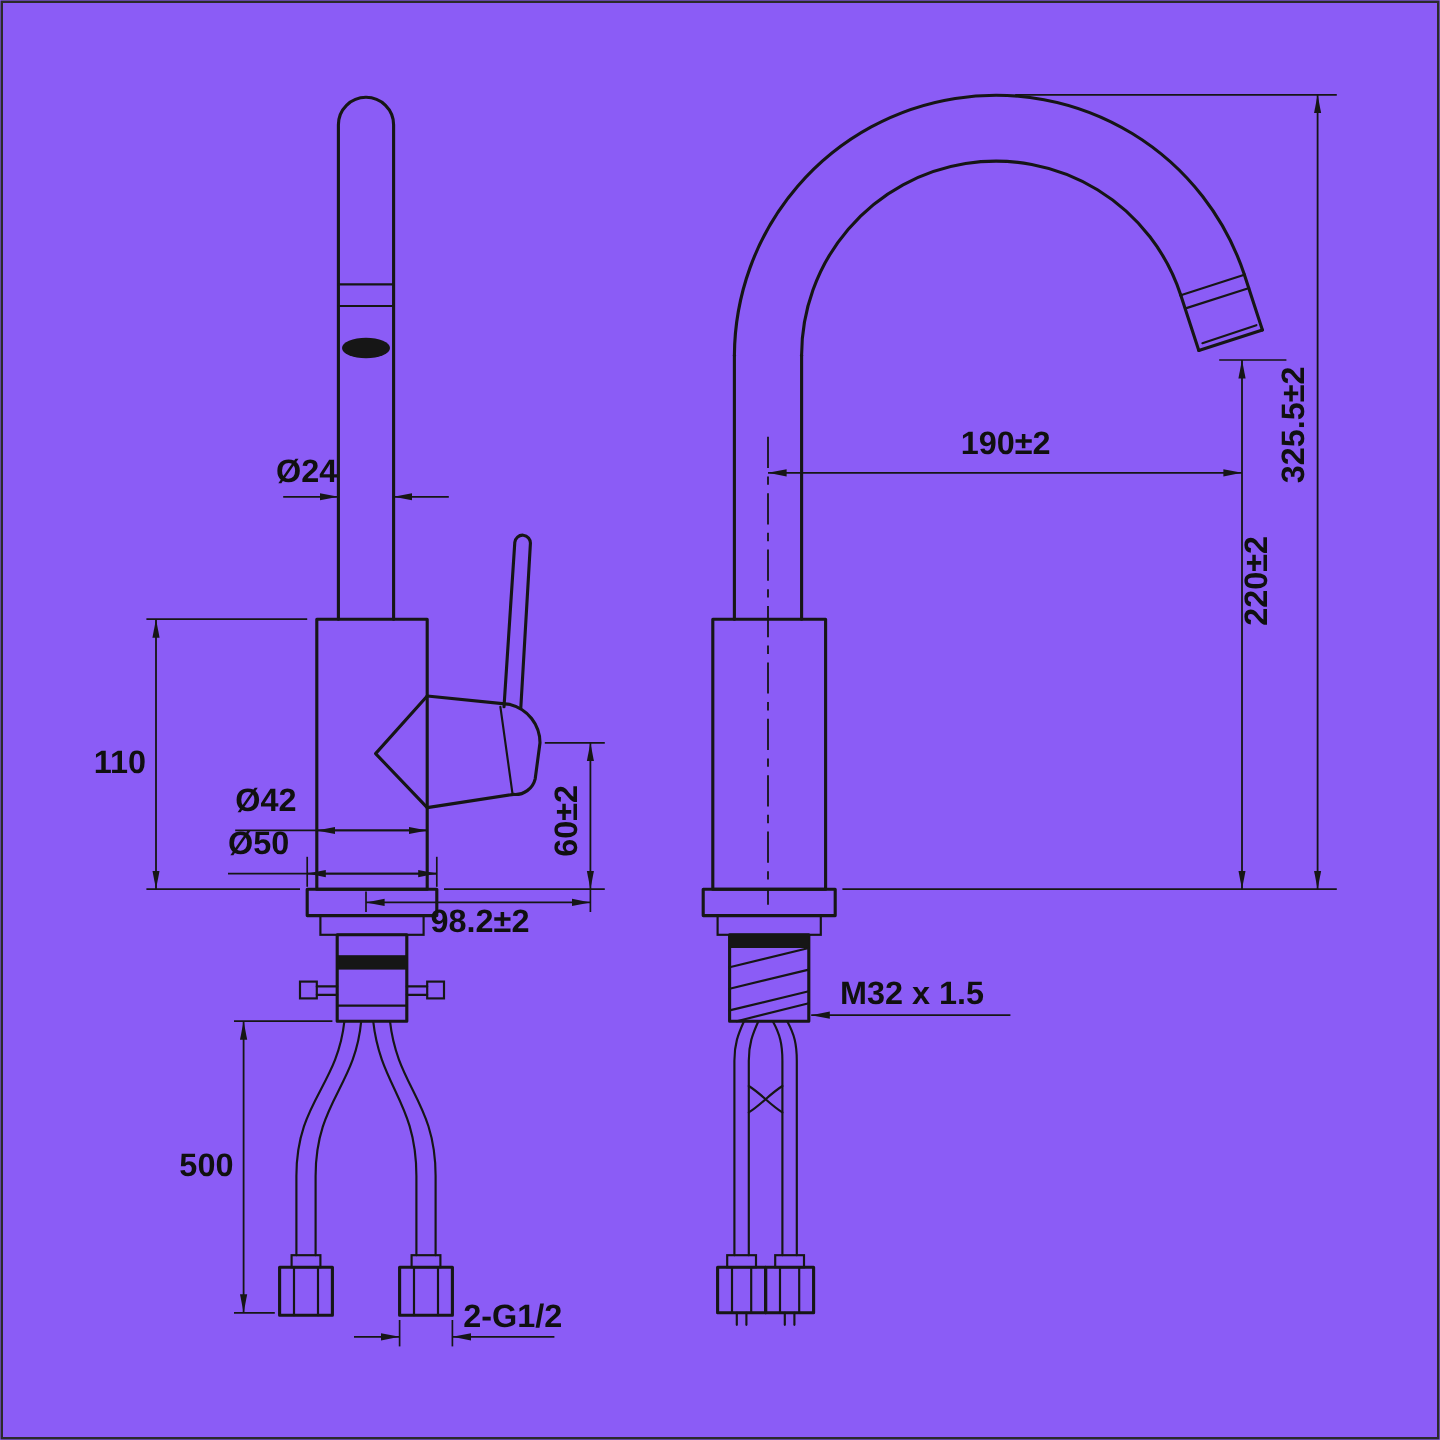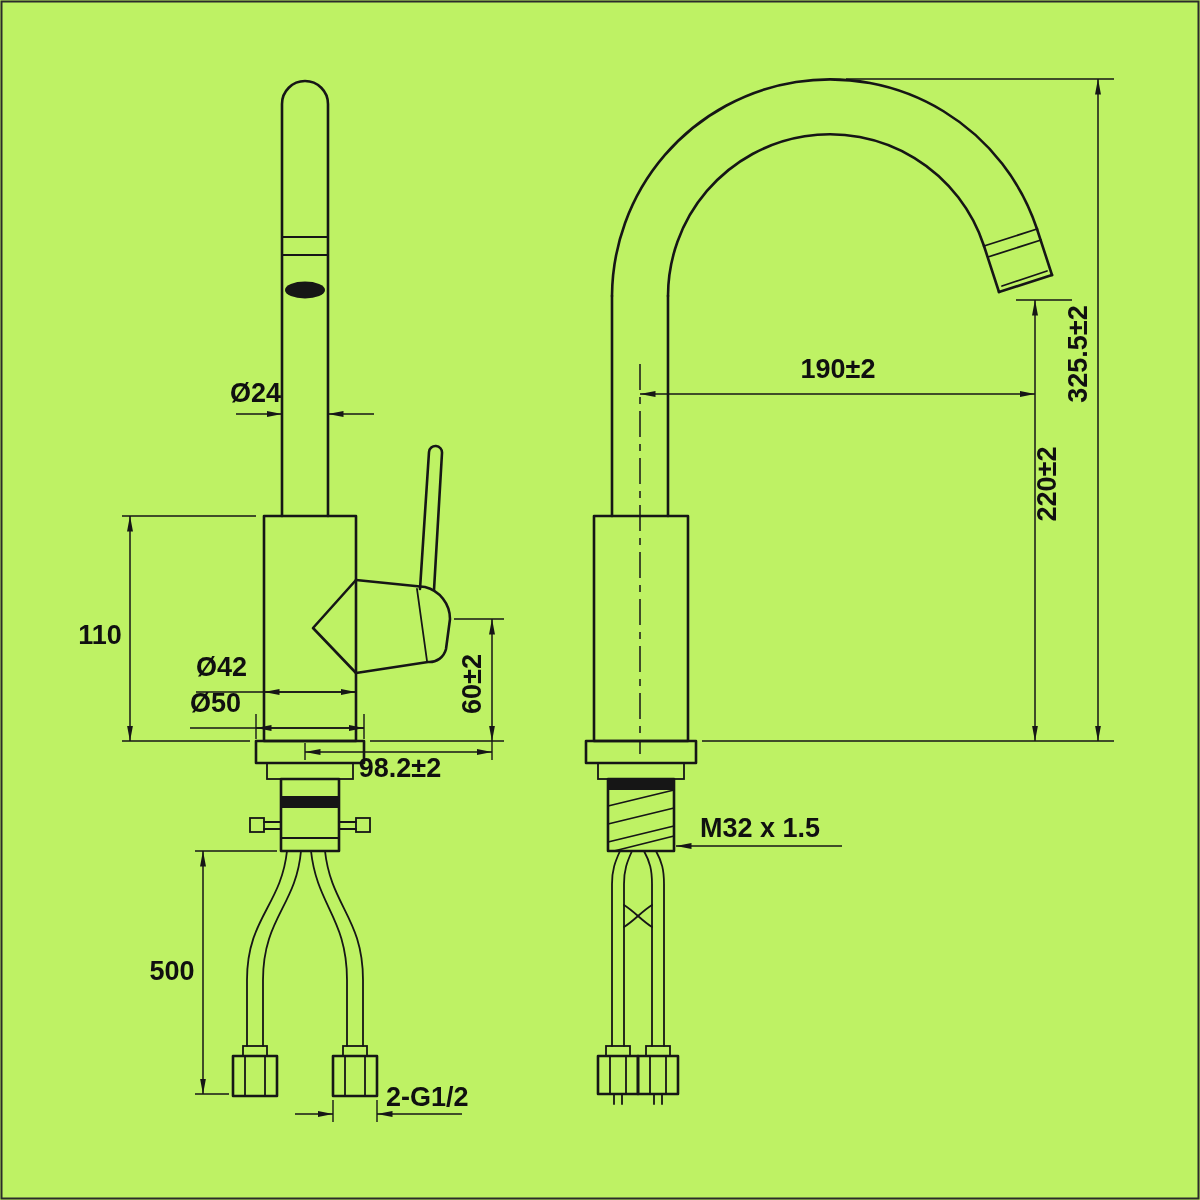--- a/index.html
+++ b/index.html
@@ -1,17 +1,17 @@
 <!DOCTYPE html>
 <html><head>
 <meta charset="utf-8">
 <style>
   html,body{margin:0;padding:0;background:#ffffff;}
   .canvas{
-    width:1200px;height:1200px;background:#bef264;position:relative;
+    width:1200px;height:1200px;background:#8b5cf6;position:relative;
     font-family:"Liberation Sans", sans-serif;
   }
   svg{display:block;}
   .obj{stroke:#161616;stroke-width:2.6;fill:none;stroke-linecap:round;stroke-linejoin:round;}
   .obj-thin{stroke:#161616;stroke-width:1.8;fill:none;stroke-linecap:round;}
   .dim{stroke:#161616;stroke-width:1.5;fill:none;}
   .ext{stroke:#161616;stroke-width:1.4;fill:none;}
   .center{stroke:#161616;stroke-width:1.5;fill:none;stroke-dasharray:26 7 7 7;}
   .filldark{fill:#161616;stroke:none;}
   text.dimlabel{

